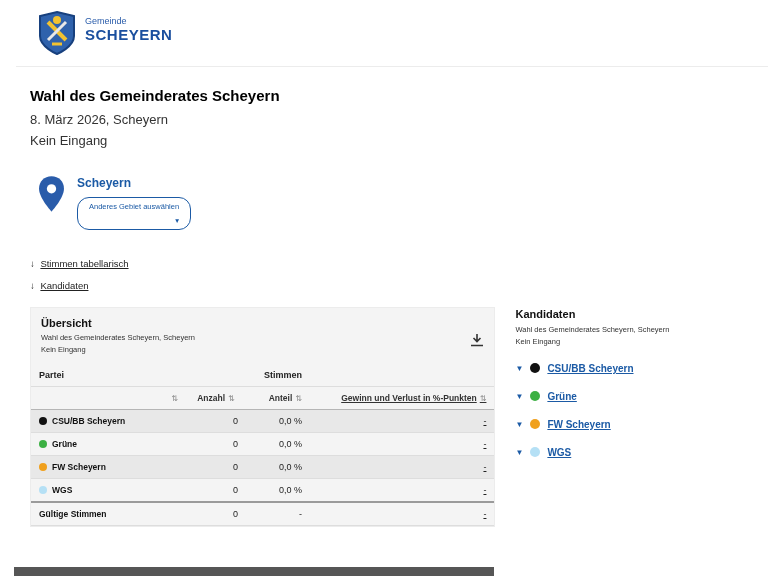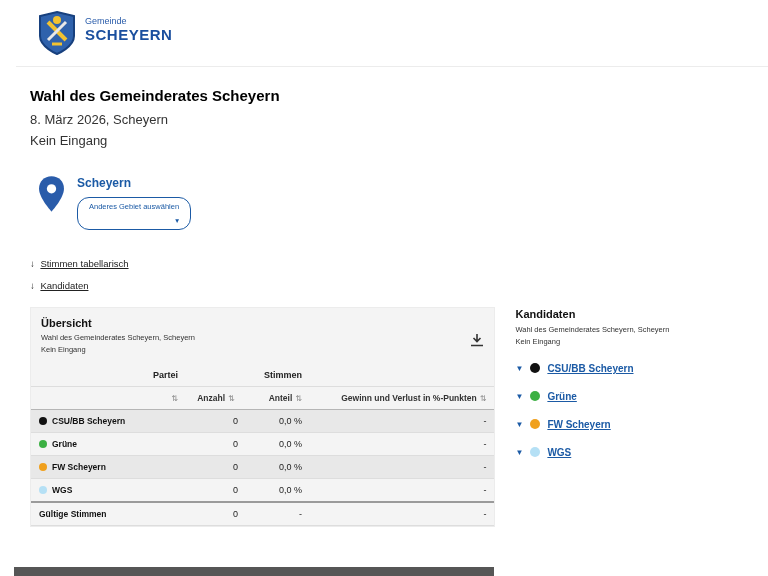--- a/index.html
+++ b/index.html
@@ -37,28 +37,28 @@
 
   .card { width:478px; background:#f4f4f4; position:relative; padding-top:9px;
     border:1px solid #ececec; }
   .card-head { padding:0 10px 8px 10px; }
   .card-title { font-size:11px; font-weight:bold; color:#111; margin-bottom:3px; }
   .card-sub, .card-status { font-size:7.5px; color:#333; line-height:1.6; }
   .dl-btn { position:absolute; top:26px; right:10px; background:none; border:none; cursor:pointer; }
 
   table.results { width:100%; border-collapse:collapse; font-size:9px; }
   table.results td, table.results th { padding:6px 8px; vertical-align:middle; }
-  .gh th { text-align:right; font-size:9px; font-weight:bold; color:#222;
+  .gh th { text-align:left; font-size:9px; font-weight:bold; color:#222;
     border-bottom:1px solid #ddd; }
   .sh th { font-size:8.5px; font-weight:bold; color:#333; border-bottom:1px solid #b5b5b5; }
   .sort-ic { color:#888; font-size:8px; margin-left:3px; font-weight:normal; }
   .col-label { width:155px; text-align:left; }
   .col-anzahl { width:60px; text-align:center; }
   .col-anteil { width:64px; text-align:right; }
-  .col-gewinn { text-align:right; }
+  .col-gewinn { text-align:right;text-decoration:underline; }
   tr.r-odd { background:#e8e8e8; }
   tr.r-even { background:#f4f4f4; }
   tr.data-row td { border-bottom:1px solid #ddd; }
   tr.sep-row td { border-bottom:2px solid #9a9a9a; }
   td.c-label { font-weight:bold; font-size:8.5px; color:#111; }
   td.c-num { text-align:right; color:#222; }
   .dot { display:inline-block; width:8px; height:8px; border-radius:50%;
     margin-right:5px; vertical-align:-1px; }
 
   .bottom-bar { position:absolute; left:14px; top:567px; width:480px; height:9px;

